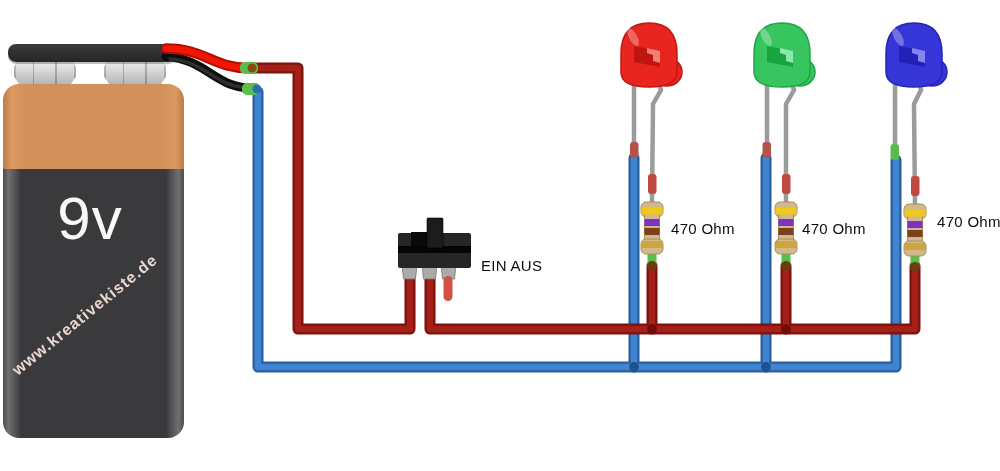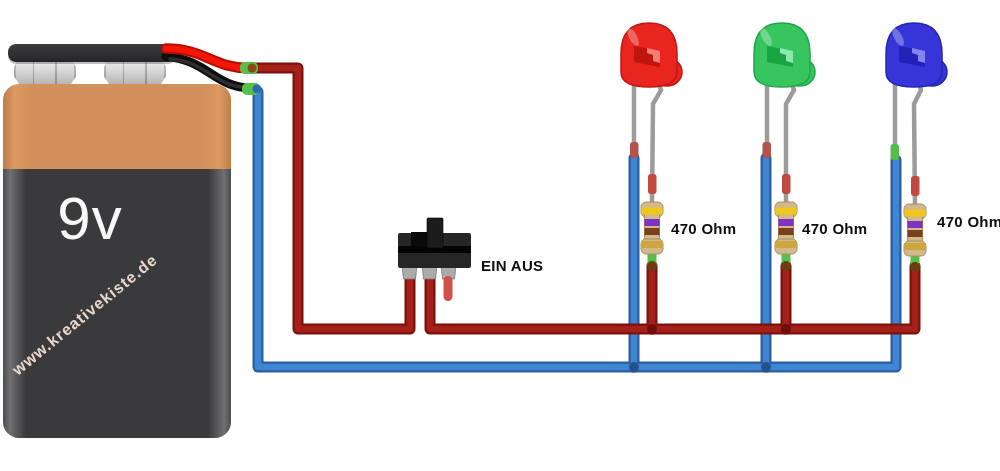--- a/index.html
+++ b/index.html
@@ -3,21 +3,21 @@
 <meta charset="utf-8">
 <style>
   html,body { margin:0; padding:0; background:#ffffff; }
   body { width:1000px; height:471px; position:relative; overflow:hidden;
          font-family:"Liberation Sans", sans-serif; }
   #canvas { position:relative; width:1000px; height:471px; background:#ffffff; }
 
   
   .battery { position:absolute; left:0; top:0; width:200px; height:471px; z-index:1; }
   .bat-body { position:absolute; left:3px; top:84px; width:181px; height:354px;
-              border-radius:16px; overflow:hidden;padding-left:47px; }
+              border-radius:16px; overflow:hidden; }
   .bat-orange { position:absolute; left:0; top:0; width:100%; height:85px;
       background:linear-gradient(90deg,#b97c48 0%,#d99а5f 0%,#c98档 0%); }
   
   .bat-orange { background:linear-gradient(90deg,#bb7d49 0%,#dc9a62 5%,#d2905a 12%,#d2905a 88%,#dc9a62 95%,#bb7d49 100%); }
   .bat-dark { position:absolute; left:0; top:85px; width:100%; height:269px;
       background:linear-gradient(90deg,#4c4c4e 0%,#707072 3%,#3a3a3c 10%,#3a3a3c 90%,#707072 97%,#4c4c4e 100%); }
   .bat-9v { position:absolute; left:27px; top:100px; width:120px; text-align:center;
       font-size:60px; color:#f8f8f8; letter-spacing:1px; }
   .bat-web { position:absolute; left:-28px; top:222px; width:220px; text-align:center;
       font-size:16px; font-weight:bold; color:#e9d6cf; letter-spacing:1px;
@@ -30,21 +30,21 @@
       background:
         linear-gradient(90deg, rgba(0,0,0,0.18) 0 4%, rgba(255,255,255,0) 4% 30%, rgba(0,0,0,0.22) 30% 33%, rgba(255,255,255,0) 33% 66%, rgba(0,0,0,0.22) 66% 69%, rgba(255,255,255,0) 69% 96%, rgba(0,0,0,0.18) 96% 100%),
         linear-gradient(180deg,#f2f2f2 0%,#d9d9d9 45%,#b3b3b3 100%); }
   .terminal.left { left:14px; }
   .terminal.right { left:104px; }
 
   
   #wires { position:absolute; left:0; top:0; z-index:2; }
 
   
-  .lbl { position:absolute; z-index:3; font-weight:bold; font-size:15px; color:#0d0d0d;
+  .lbl { position:absolute; z-index:3; font-weight:normal; font-size:15px; color:#0d0d0d;
          letter-spacing:0.3px; white-space:nowrap; }
   #lbl-switch { left:481px; top:241px;margin-top:16px; }
   #lbl-ohm1 { left:671px; top:220px; }
   #lbl-ohm2 { left:802px; top:220px; }
   #lbl-ohm3 { left:937px; top:213px; }
 </style>
 </head>
 <body>
 
 <div id="canvas">

